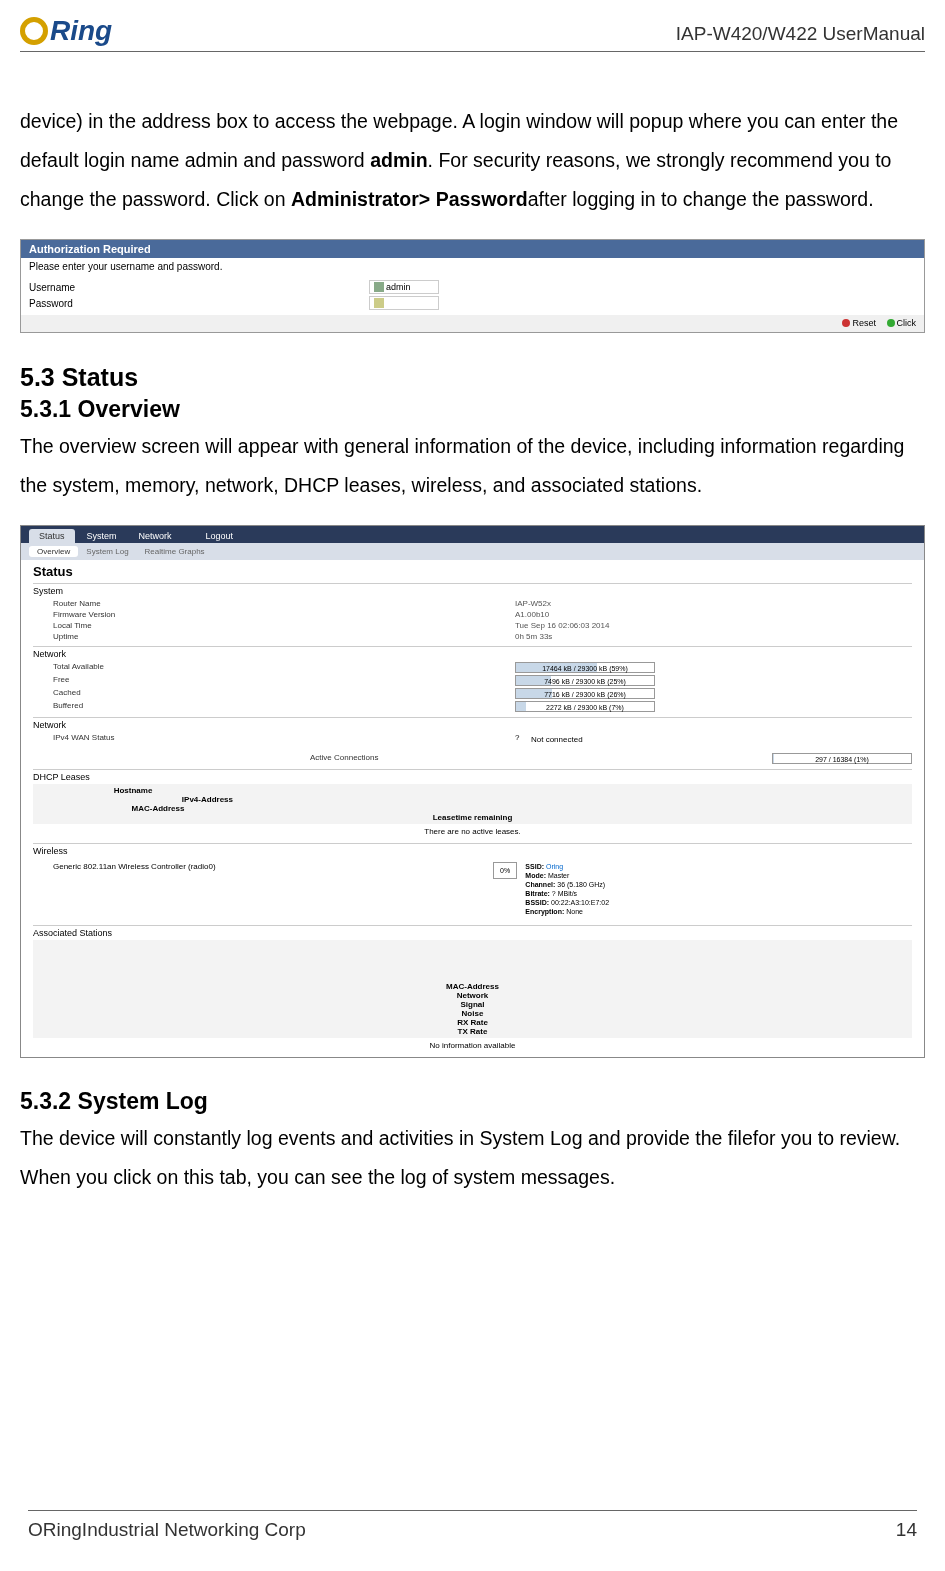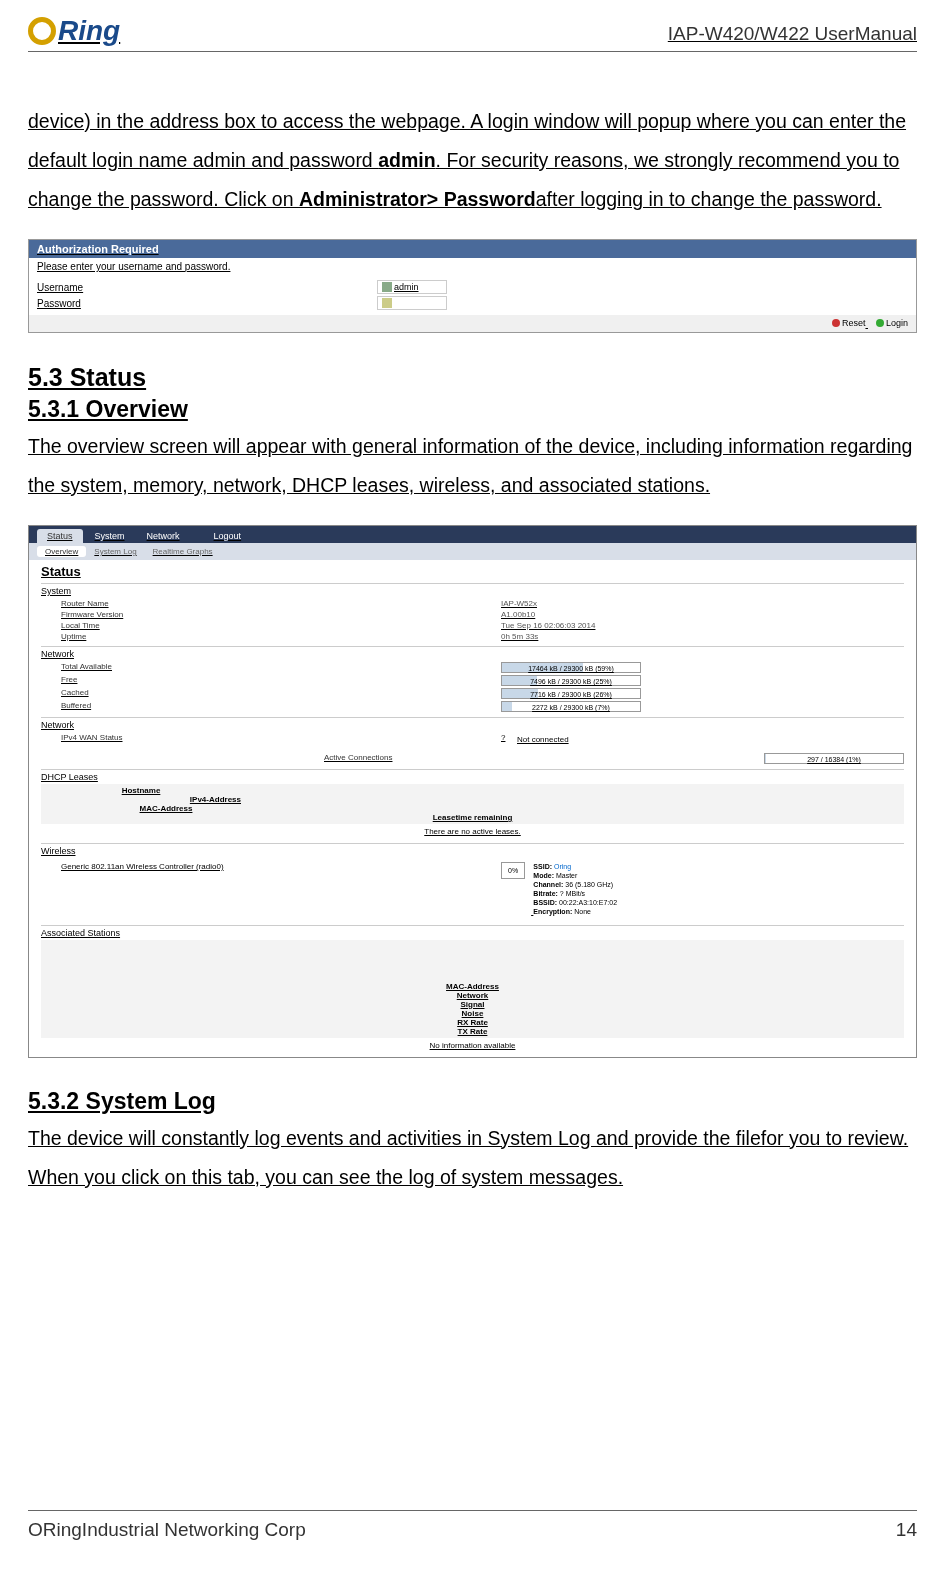--- a/index.html
+++ b/index.html
@@ -9,22 +9,21 @@
     }
     body {
       font-family: Arial, sans-serif;
       background: #fff;
       color: #000;
       width: 945px;
       height: 1571px;
       position: relative;
     }
     .page {
-      padding: 15px 28px;
-      text-decoration: underline;
+      padding: 15px 20px;
     }
     .header {
       display: flex;
       justify-content: space-between;
       align-items: flex-start;
       border-bottom: 1px solid #666;
       padding-bottom: 4px;
       margin-bottom: 50px;
     }
     .logo {
@@ -177,20 +176,21 @@
       border-top: 1px solid #ccc;
     }
     .status-section-title {
       font-size: 9px;
       padding: 2px 0;
     }
     .status-field-row {
       display: flex;
       padding: 1px 0 1px 20px;
       font-size: 8px;
+      gap: 22px;
     }
     .status-field-label {
       width: 440px;
       color: #333;
     }
     .status-field-value {
       color: #555;
     }
     .progress-bar {
       display: inline-block;
@@ -316,21 +316,21 @@
         </div>
       </div>
     </div>
     <div class="auth-footer">
       <span class="auth-btn">
         <span class="auth-btn-icon" style="background:#c33;"></span>
         <span>Reset</span>
       </span>
       <span class="auth-btn">
         <span class="auth-btn-icon" style="background:#3a3;"></span>
-        <span>Login</span>
+        <span>Click</span>
       </span>
     </div>
   </div>
 
   <h2 class="section-heading">5.3 Status</h2>
   <h3 class="subsection-heading">5.3.1 Overview</h3>
   <p class="body-text">The overview screen will appear with general information of the device, including information regarding the system, memory, network, DHCP leases, wireless, and associated stations.</p>
 
   <div class="status-container">
     <div class="top-tabs">

